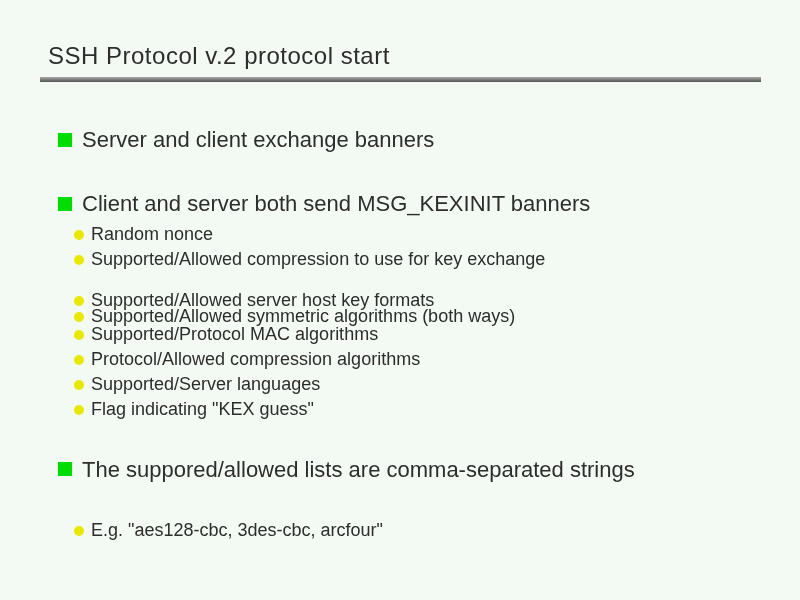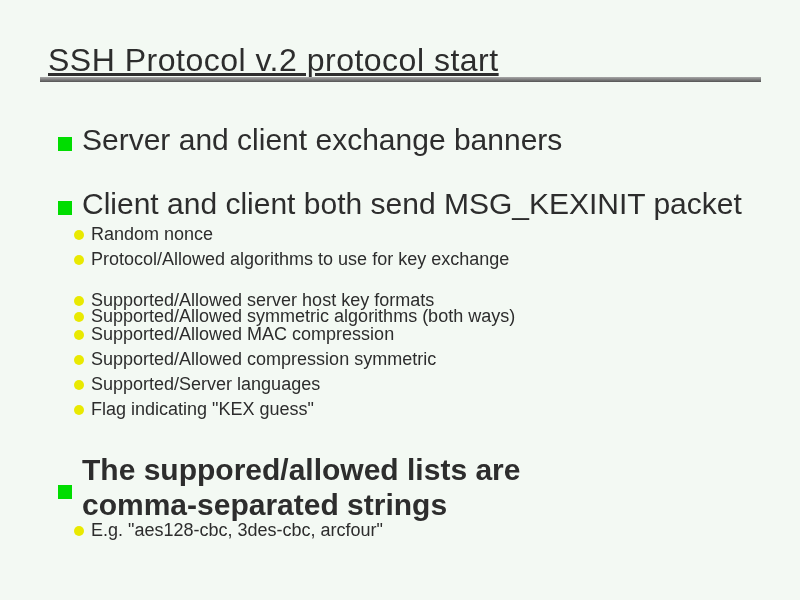--- a/index.html
+++ b/index.html
@@ -6,38 +6,38 @@
   body {
     width: 800px; height: 600px;
     background: #f3f9f3;
     font-family: "Liberation Sans", sans-serif;
     color: #2d2d2d;
     position: relative;
     overflow: hidden;
   }
   .title {
     position: absolute; left: 48px; top: 42px;
-    margin: 0; font-size: 32px; font-weight: 400;
-    letter-spacing: 0.5px; color: #2d2d2d; white-space: nowrap; text-decoration: underline;
+    margin: 0; font-size: 24px; font-weight: 400;
+    letter-spacing: 0.5px; color: #2d2d2d; white-space: nowrap;
   }
   .rule {
     position: absolute; left: 40px; top: 77px;
     width: 721px; height: 5px;
     background: linear-gradient(#a8a8a8, #545454);
   }
   .l1 {
     position: absolute; left: 58px;
-    display: flex; align-items: center;
-    font-size: 30px; line-height: 28px; white-space: nowrap;
+    display: flex; align-items: flex-start;
+    font-size: 22px; line-height: 28px; white-space: nowrap;
   }
   .sq {
     flex: none; width: 14px; height: 14px;
     background: #00dd00; margin: 7px 10px 0 0;
   }
-  .l1.wrap { line-height: 35px; white-space: normal; font-weight: bold; }
+  .l1.wrap { line-height: 35px; white-space: normal; }
   .l1.wrap .sq { margin-top: 10px; }
   .l1.wrap .l1t { width: 560px; }
   .l2 {
     position: absolute; left: 74px;
     display: flex; align-items: center;
     font-size: 18px; line-height: 25px; height: 25px; white-space: nowrap;
   }
   .dot {
     flex: none; width: 10px; height: 10px;
     border-radius: 50%; background: #e9e900; margin-right: 7px;
@@ -49,46 +49,46 @@
 <h1 class="title">SSH Protocol v.2 protocol start</h1>
 <div class="rule"></div>
 
 <div class="l1" style="top:126px">
   <span class="sq"></span>
   <span class="l1t">Server and client exchange banners</span>
 </div>
 
 <div class="l1" style="top:190px">
   <span class="sq"></span>
-  <span class="l1t">Client and client both send MSG_KEXINIT packet</span>
+  <span class="l1t">Client and server both send MSG_KEXINIT banners</span>
 </div>
 
 <div class="l2" style="top:222px">
   <span class="dot"></span>
   <span>Random nonce</span>
 </div>
 <div class="l2" style="top:247px">
   <span class="dot"></span>
-  <span>Protocol/Allowed algorithms to use for key exchange</span>
+  <span>Supported/Allowed compression to use for key exchange</span>
 </div>
 <div class="l2" style="top:288px">
   <span class="dot"></span>
   <span>Supported/Allowed server host key formats</span>
 </div>
 <div class="l2" style="top:304px">
   <span class="dot"></span>
   <span>Supported/Allowed symmetric algorithms (both ways)</span>
 </div>
 <div class="l2" style="top:322px">
   <span class="dot"></span>
-  <span>Supported/Allowed MAC compression</span>
+  <span>Supported/Protocol MAC algorithms</span>
 </div>
 <div class="l2" style="top:347px">
   <span class="dot"></span>
-  <span>Supported/Allowed compression symmetric</span>
+  <span>Protocol/Allowed compression algorithms</span>
 </div>
 <div class="l2" style="top:372px">
   <span class="dot"></span>
   <span>Supported/Server languages</span>
 </div>
 <div class="l2" style="top:397px">
   <span class="dot"></span>
   <span>Flag indicating "KEX guess"</span>
 </div>
 

